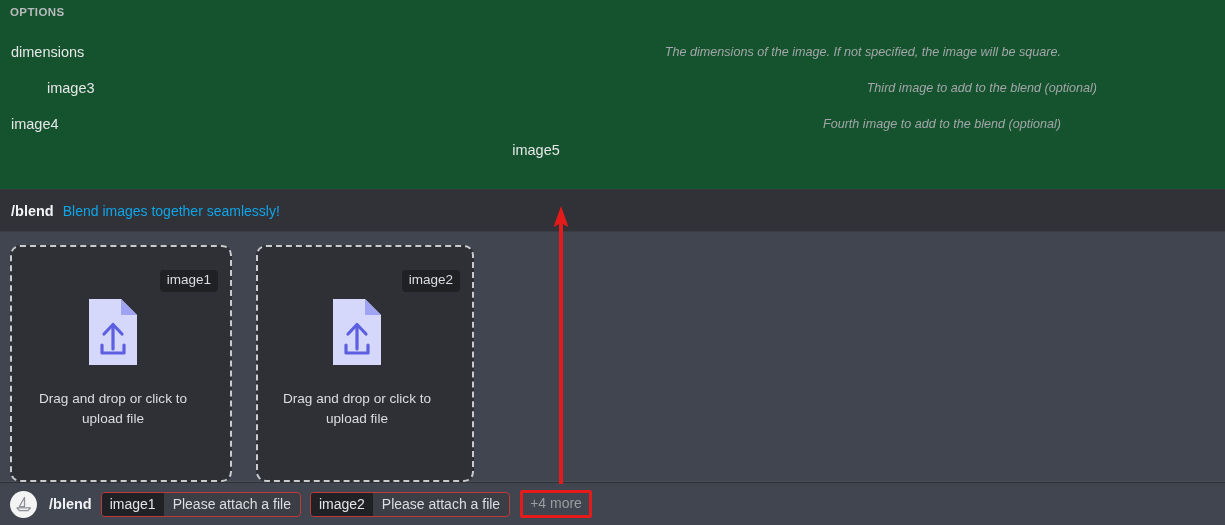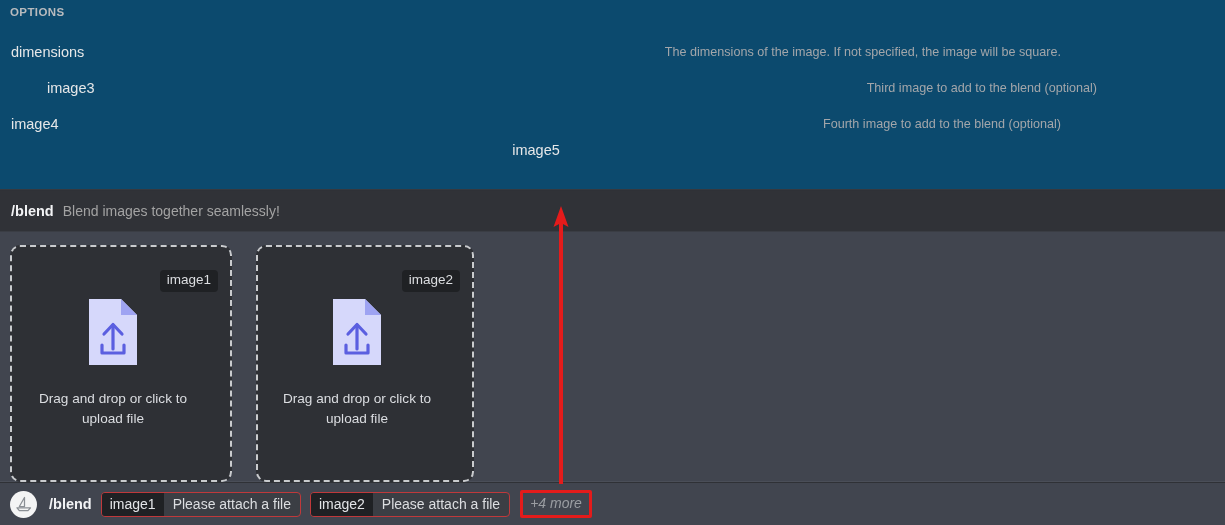--- a/index.html
+++ b/index.html
@@ -19,21 +19,21 @@
     height: 525px;
     background: #2f3136;
   }
 
   
   .options-panel {
     position: absolute;
     left: 0; top: 0;
     width: 1225px;
     height: 190px;
-    background: #0c4a6e;
+    background: #14532d;
   }
 
   .options-header {
     position: absolute;
     left: 10px;
     top: 6px;
     font-size: 11.5px;
     font-weight: bold;
     letter-spacing: 0.4px;
     color: #b9bbbe;
@@ -54,20 +54,21 @@
     font-size: 14.5px;
     color: #e6e7e8;
     white-space: nowrap;
   }
 
   .option-desc {
     font-size: 12.6px;
     color: #a3a6aa;
     white-space: nowrap;
     text-align: right;
+    font-style: italic;
   }
 
   .panel-divider {
     position: absolute;
     left: 0;
     width: 1225px;
     height: 1px;
     background: #36393f;
   }
 
@@ -84,21 +85,21 @@
     padding-left: 11px;
     border-bottom: 1px solid #3a3d44;
   }
   .command-name {
     font-size: 14.5px;
     font-weight: bold;
     color: #f2f3f5;
   }
   .command-desc {
     font-size: 14px;
-    color: #a3a3a3;
+    color: #0ea5e9;
     margin-left: 9px;
   }
 
   
   .upload-area {
     position: absolute;
     left: 0;
     top: 232px;
     width: 1225px;
     height: 250px;
@@ -211,21 +212,20 @@
 
   .more-chip {
     margin-left: 10px;
     color: #9a9da2;
     font-size: 14px;
     padding: 2px 7px 3px 7px;
     border: 3px solid #e41b1b;
     border-radius: 2px;
     line-height: 1.2;
     flex: 0 0 auto;
-    font-style: italic;
   }
 
   
   .annot-arrow {
     position: absolute;
     left: 548px;
     top: 206px;
     width: 26px;
     height: 278px;
     pointer-events: none;

